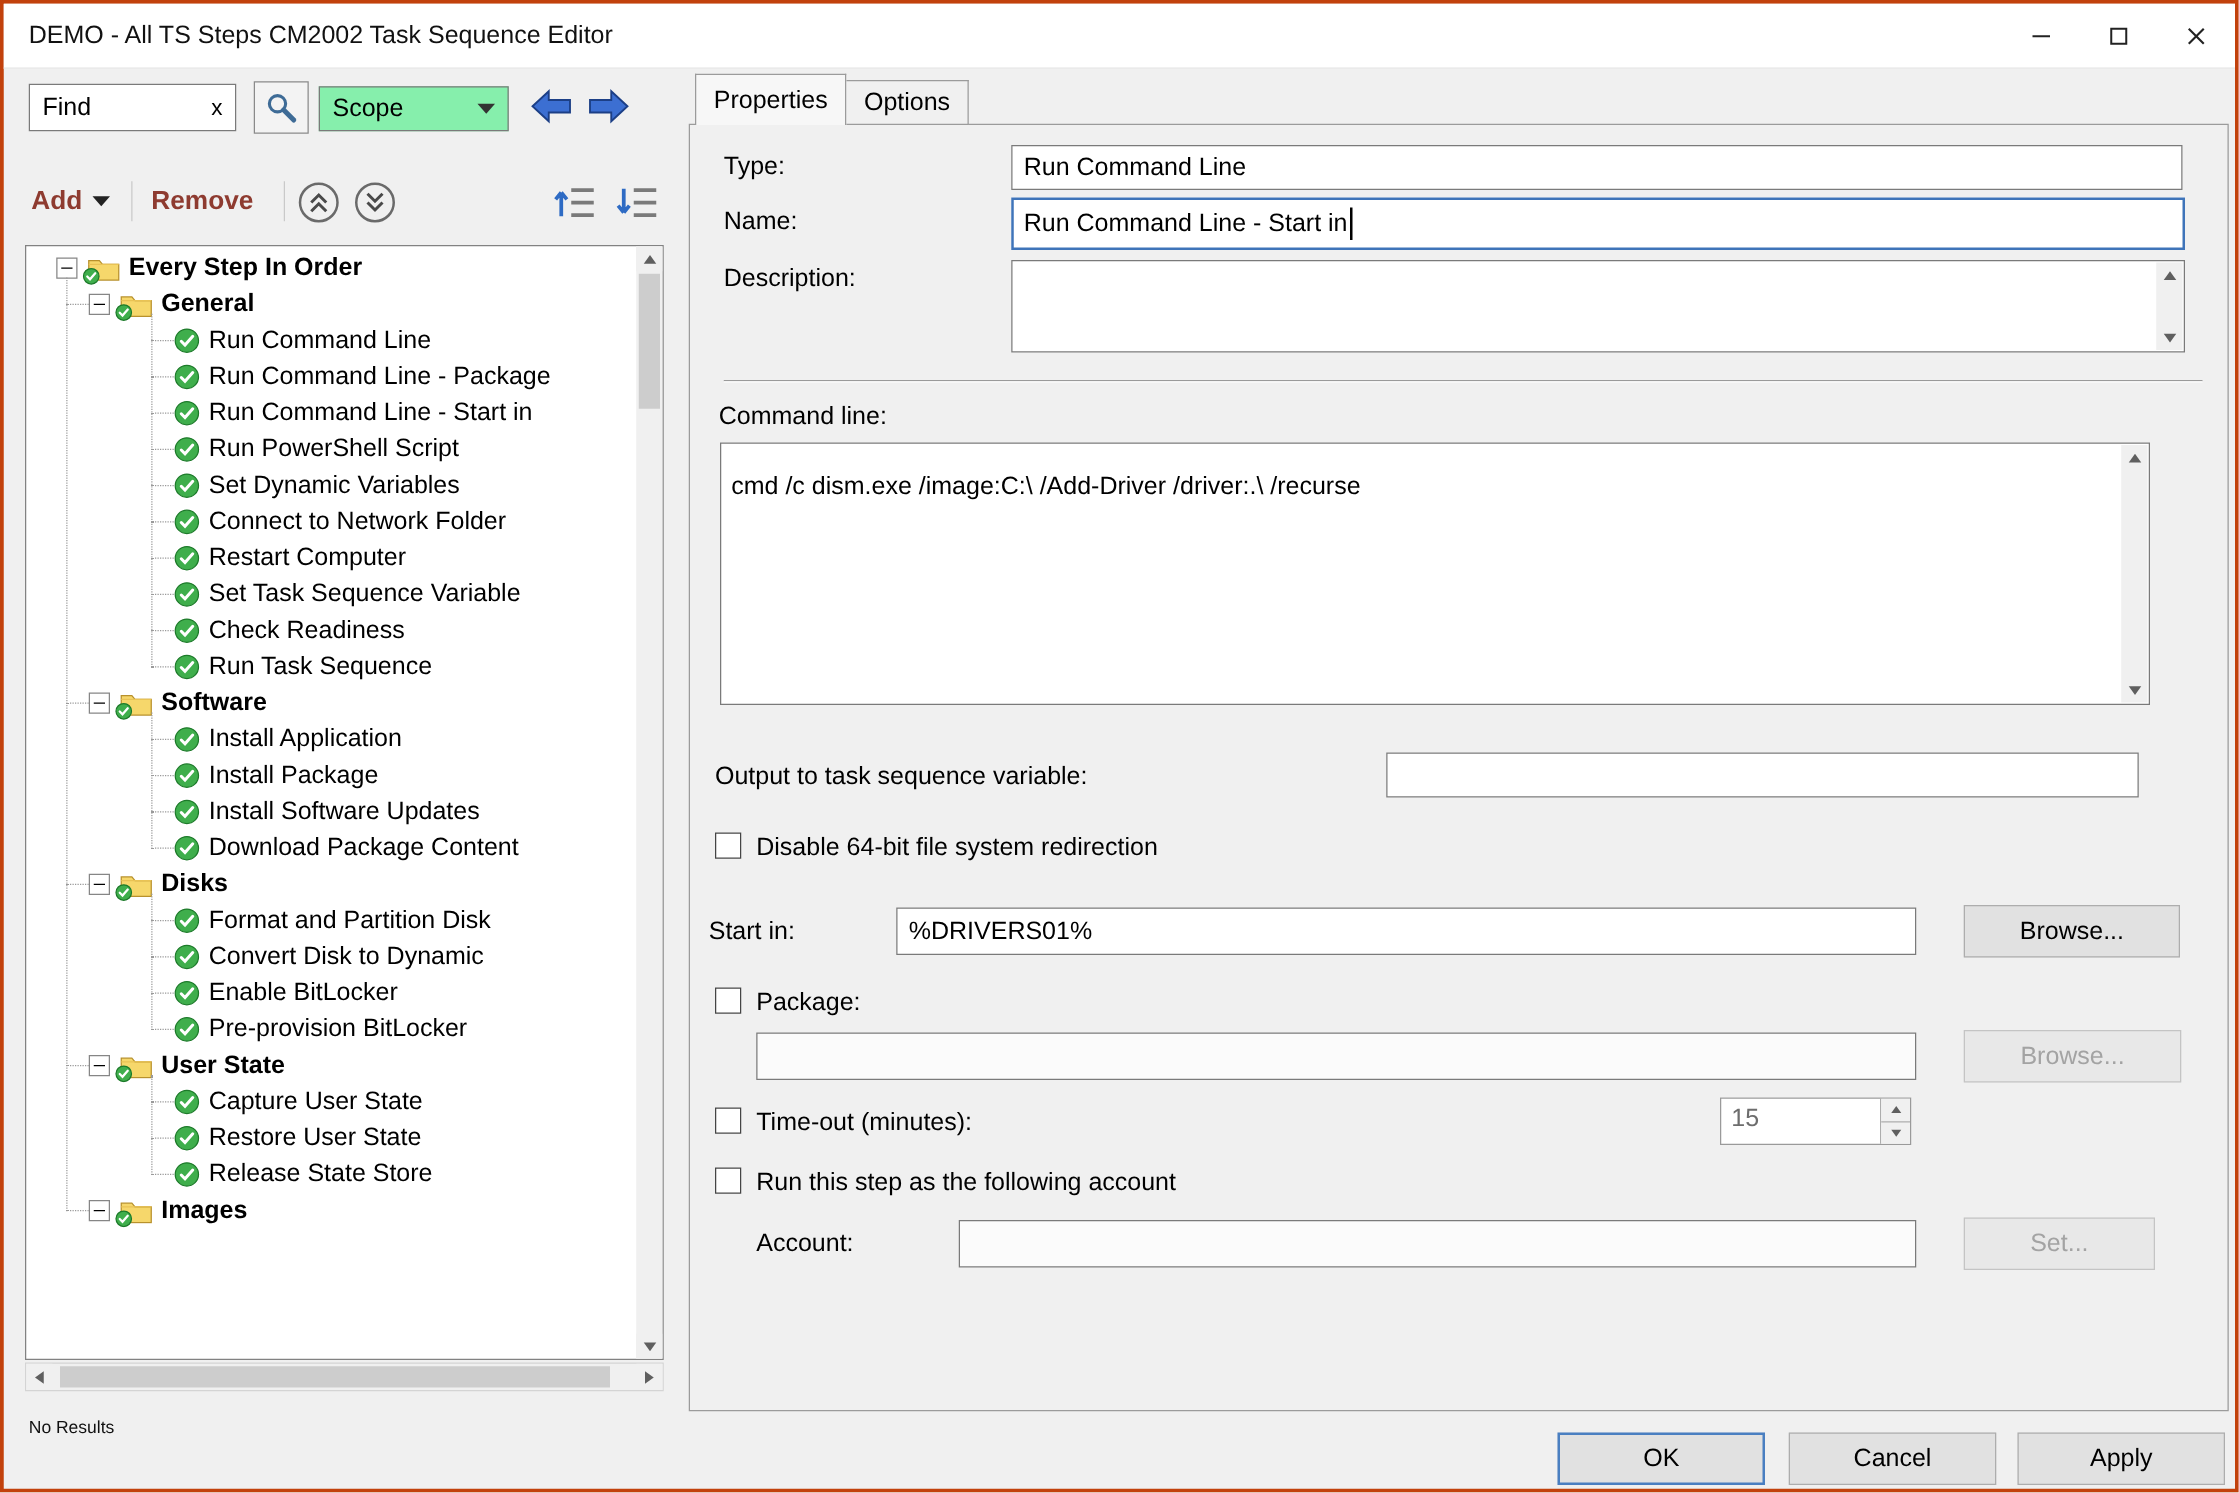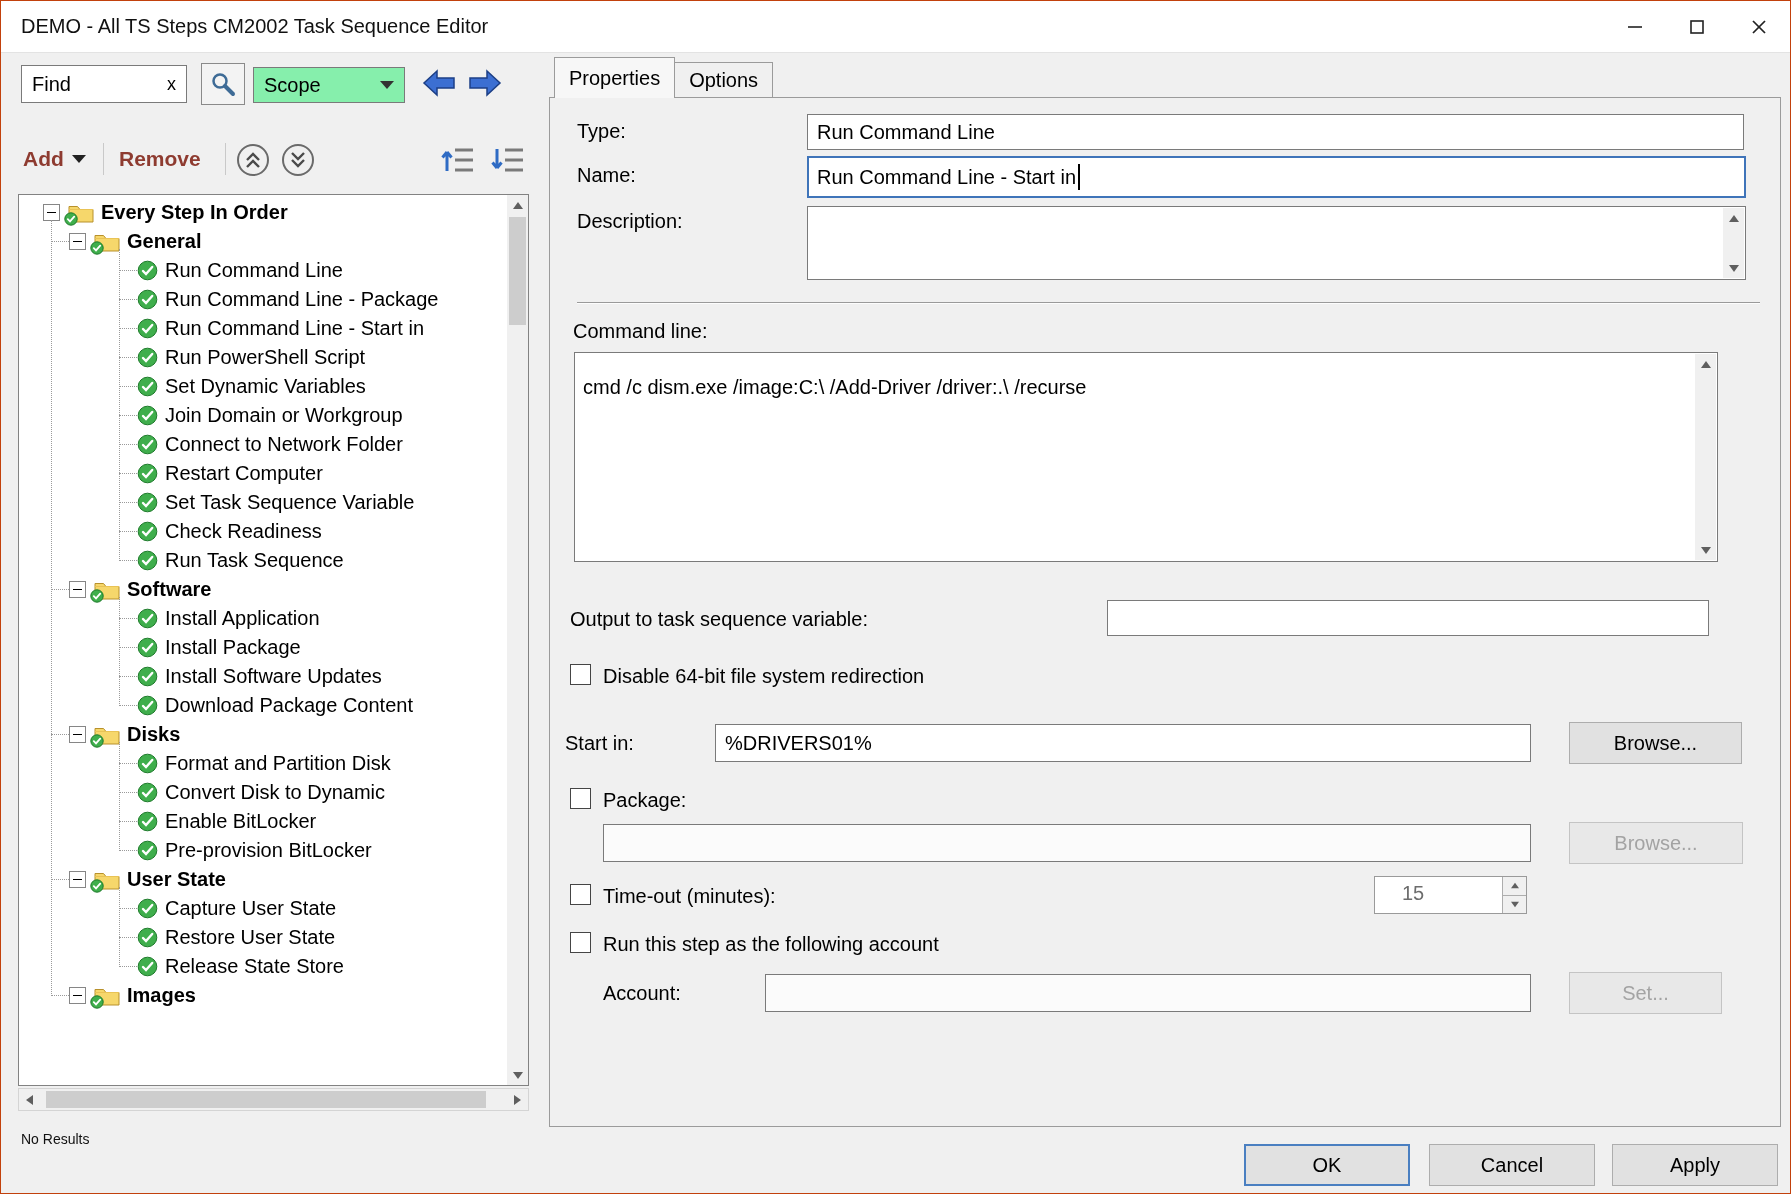--- a/index.html
+++ b/index.html
@@ -2,21 +2,21 @@
 <html><head>
 <meta charset="utf-8">
 <style>
   * { margin:0; padding:0; box-sizing:border-box; }
   html,body { width:1791px; height:1194px; }
   body {
     font-family:"Liberation Sans", sans-serif;
     font-size:20px; color:#000;
     background:#f0f0f0; position:relative; overflow:hidden;
   }
-  .window { position:absolute; inset:0; background:#f0f0f0; border:1px solid #c2410c; }
+  .window { position:absolute; inset:0; background:#f0f0f0; border:3px solid #c2410c; }
 
   
   .titlebar { position:absolute; left:0; top:0; right:0; height:52px; background:#ffffff;
               display:flex; align-items:center; border-bottom:1px solid #e3e3e3; }
   .title { margin-left:20px; font-size:20px; color:#111; white-space:nowrap; }
   .win-controls { margin-left:auto; display:flex; height:100%; }
   .win-btn { width:62px; height:100%; display:flex; align-items:center; justify-content:center;
              background:transparent; border:none; cursor:default; }
 
   
@@ -116,21 +116,21 @@
 
   .cb { position:absolute; width:21px; height:21px; background:#fff; border:1px solid #454545; }
   .cb-lbl { position:absolute; font-size:20px; white-space:nowrap; }
 
   .btn { position:absolute; background:#e1e1e1; border:1px solid #adadad; font-family:"Liberation Sans",sans-serif;
          font-size:20px; color:#000; }
   .btn.disabled { color:#a3a3a3; background:#e8e8e8; border-color:#c4c4c4; }
   .btn.default { border:2px solid #4a7fc1; }
 
   .spinner { position:absolute; left:824px; top:778px; width:153px; height:38px; background:#fff;
-             border:1px solid #9a9a9a; display:flex;padding-left:19px; }
+             border:1px solid #9a9a9a; display:flex; }
   .spin-val { flex:1; padding:5px 8px; color:#6d6d6d; font-size:20px; }
   .spin-btns { width:24px; display:flex; flex-direction:column; border-left:1px solid #adadad; }
   .spin-btn { flex:1; background:#f0f0f0; display:flex; align-items:center; justify-content:center; border:none; }
   .spin-btn + .spin-btn { border-top:1px solid #adadad; }
 </style>
 </head>
 <body>
 
 <div class="window">
 
@@ -300,30 +300,20 @@
                 <span class="tlabel">Set Dynamic Variables</span>
               </div>
               <div class="trow leaf">
                 <span class="stub"></span>
                 <span class="licn">
                   <svg width="21" height="21" viewBox="0 0 21 21">
                     <circle cx="10.5" cy="10.5" r="9.3" fill="#3fae4c" stroke="#1d7a2a"></circle>
                     <path d="M6 11 l3 3 l6.2-7" stroke="#fff" stroke-width="2.4" fill="none" stroke-linecap="round"></path>
                   </svg>
                 </span>
-                <span class="tlabel">Join Domain or Workgroup</span>
-              </div>
-              <div class="trow leaf">
-                <span class="stub"></span>
-                <span class="licn">
-                  <svg width="21" height="21" viewBox="0 0 21 21">
-                    <circle cx="10.5" cy="10.5" r="9.3" fill="#3fae4c" stroke="#1d7a2a"></circle>
-                    <path d="M6 11 l3 3 l6.2-7" stroke="#fff" stroke-width="2.4" fill="none" stroke-linecap="round"></path>
-                  </svg>
-                </span>
                 <span class="tlabel">Connect to Network Folder</span>
               </div>
               <div class="trow leaf">
                 <span class="stub"></span>
                 <span class="licn">
                   <svg width="21" height="21" viewBox="0 0 21 21">
                     <circle cx="10.5" cy="10.5" r="9.3" fill="#3fae4c" stroke="#1d7a2a"></circle>
                     <path d="M6 11 l3 3 l6.2-7" stroke="#fff" stroke-width="2.4" fill="none" stroke-linecap="round"></path>
                   </svg>
                 </span>

